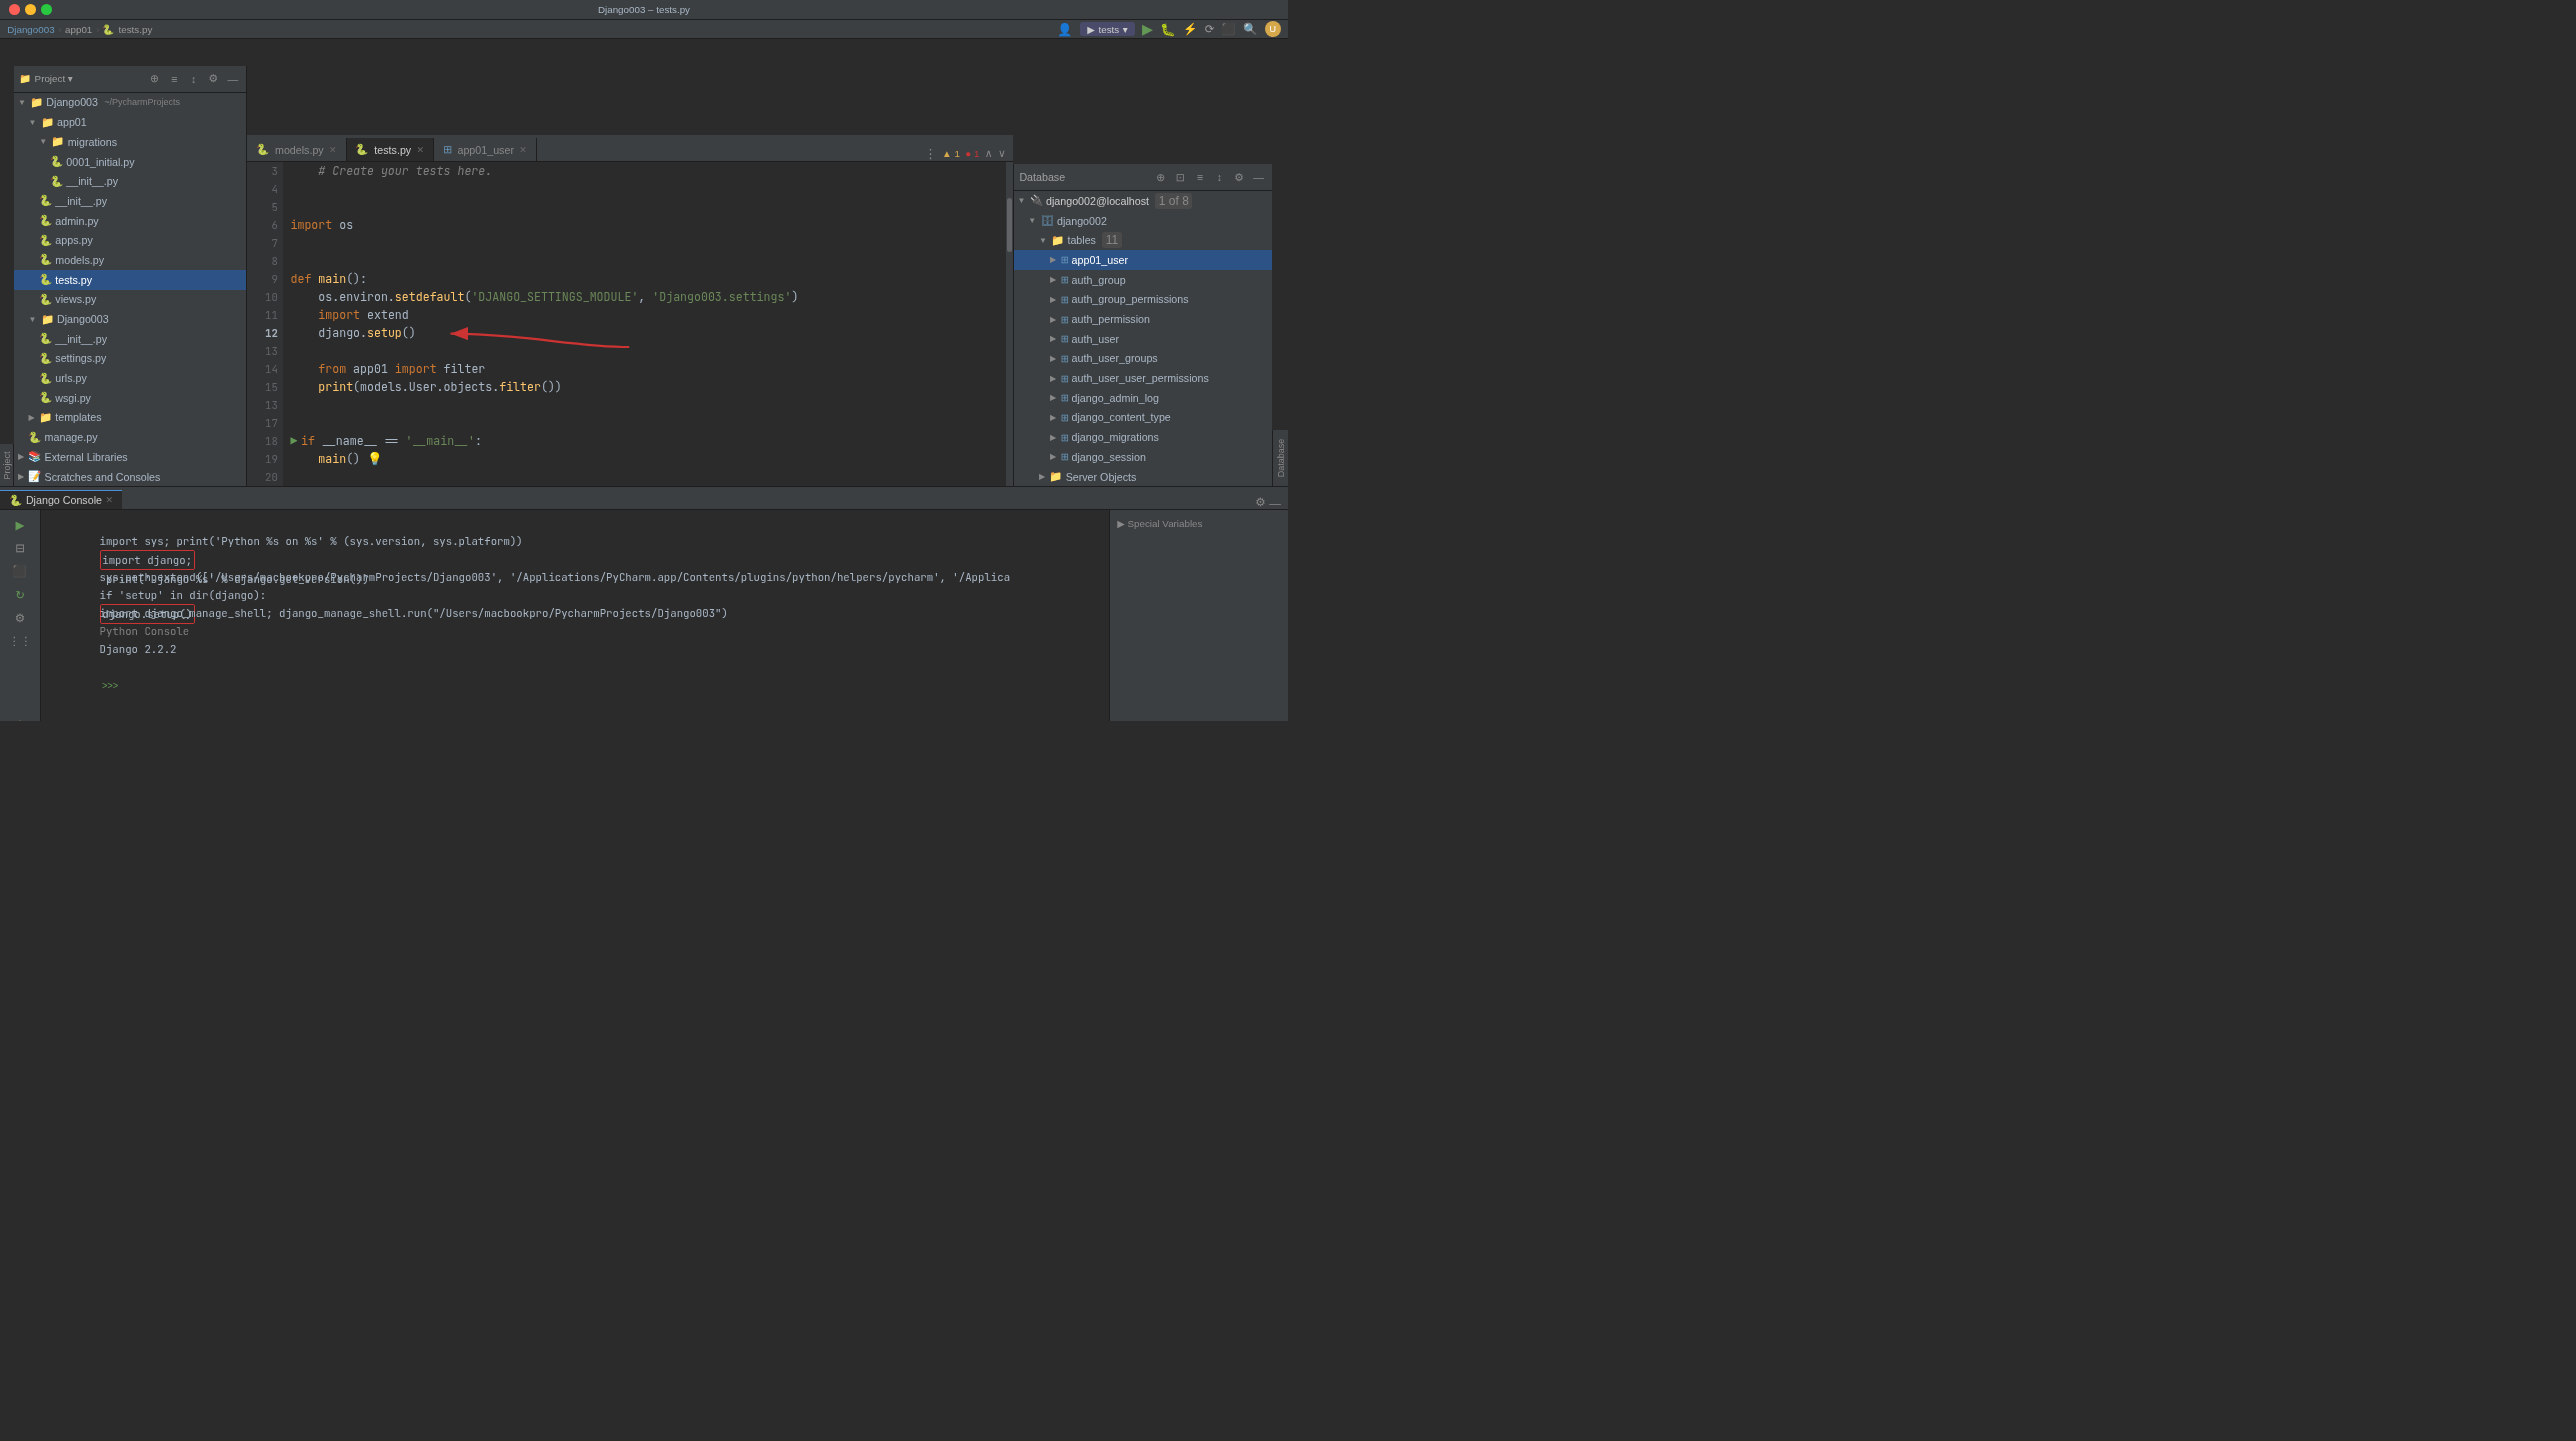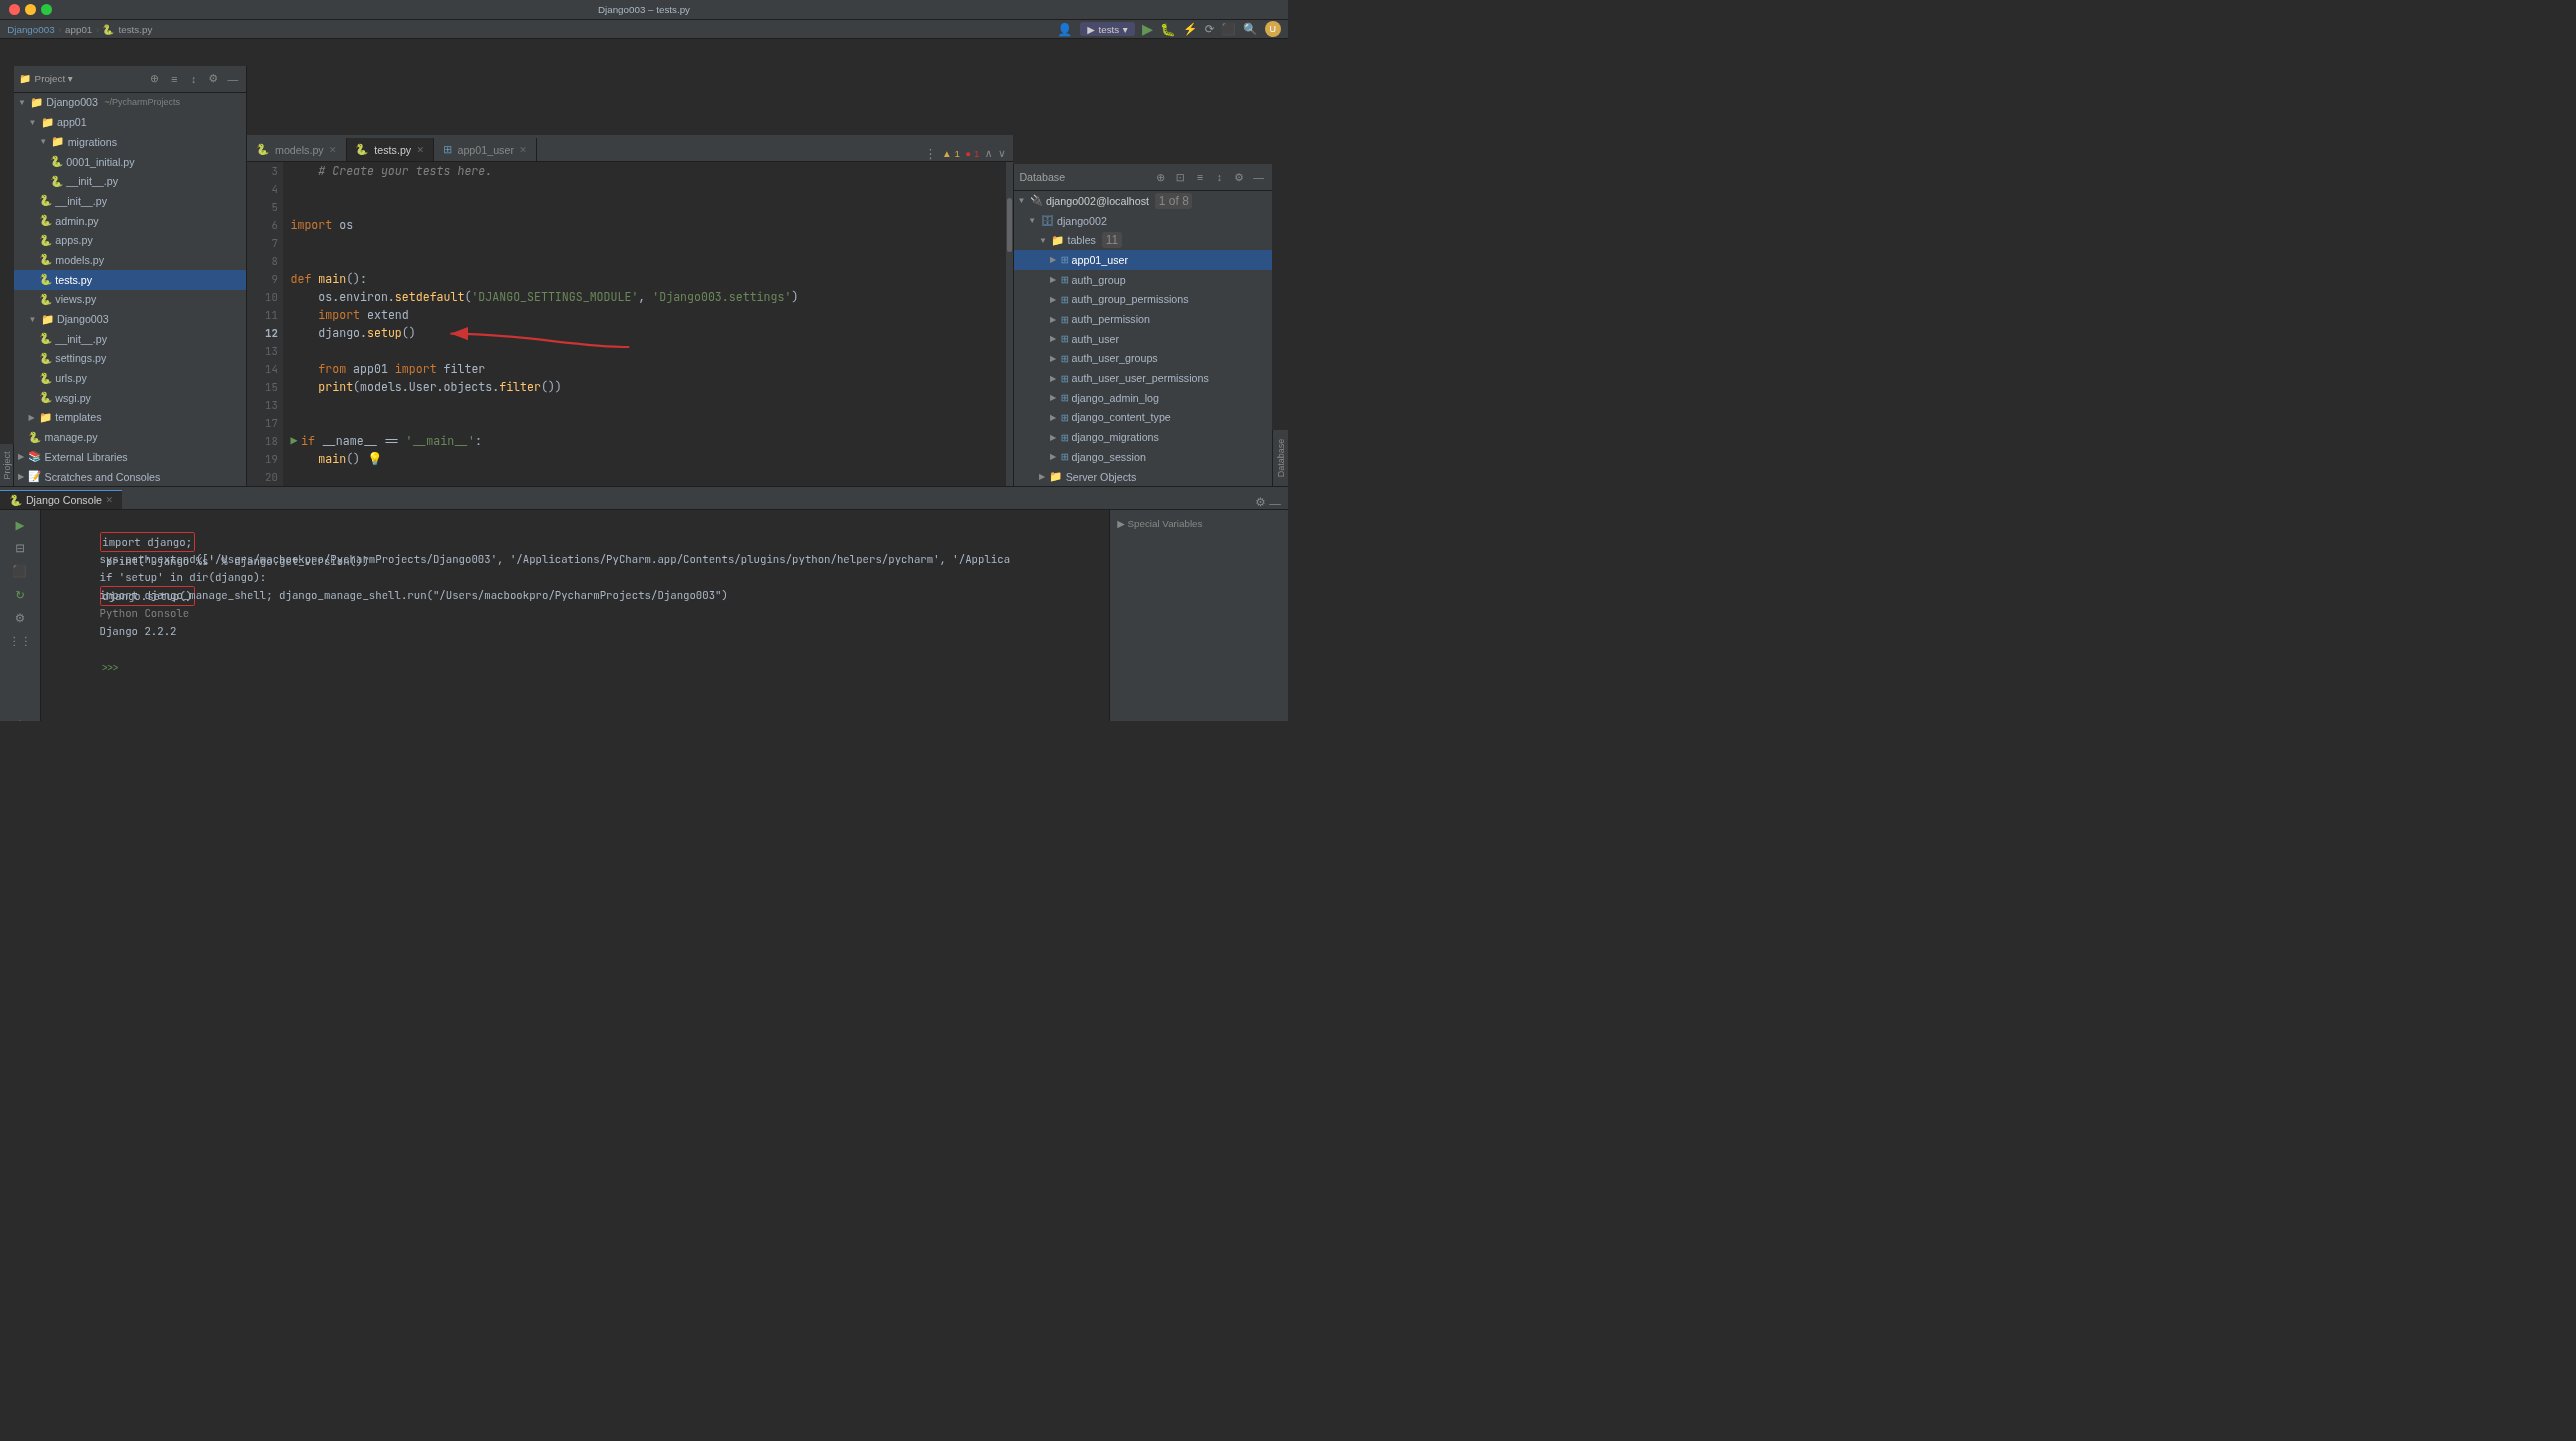--- a/index.html
+++ b/index.html
@@ -841,20 +841,23 @@
       <div class="console-sidebar-btn red">⬛</div>
       <div class="console-sidebar-btn green">↻</div>
       <div class="console-sidebar-btn">⚙</div>
       <div class="console-sidebar-btn">⋮⋮</div>
       <div style="margin-top:auto;"></div>
       <div class="console-sidebar-btn">+</div>
     </div>
 
     <div id="console-output">
       <div class="console-line">
+        <span style="color:#a9b7c6;">import sys; print('Python %s on %s' % (sys.version, sys.platform))</span>
+      </div>
+      <div class="console-line">
         <span class="highlight-box" style="color:#a9b7c6;">import django;</span>
         <span style="color:#a9b7c6;"> print('Django %s' % django.get_version())</span>
       </div>
       <div class="console-line">
         <span style="color:#a9b7c6;">sys.path.extend(['/Users/macbookpro/PycharmProjects/Django003', '/Applications/PyCharm.app/Contents/plugins/python/helpers/pycharm', '/Applica</span>
       </div>
       <div class="console-line">
         <span style="color:#a9b7c6;">if 'setup' in dir(django): </span>
         <span class="highlight-box" style="color:#a9b7c6;">django.setup()</span>
       </div>

